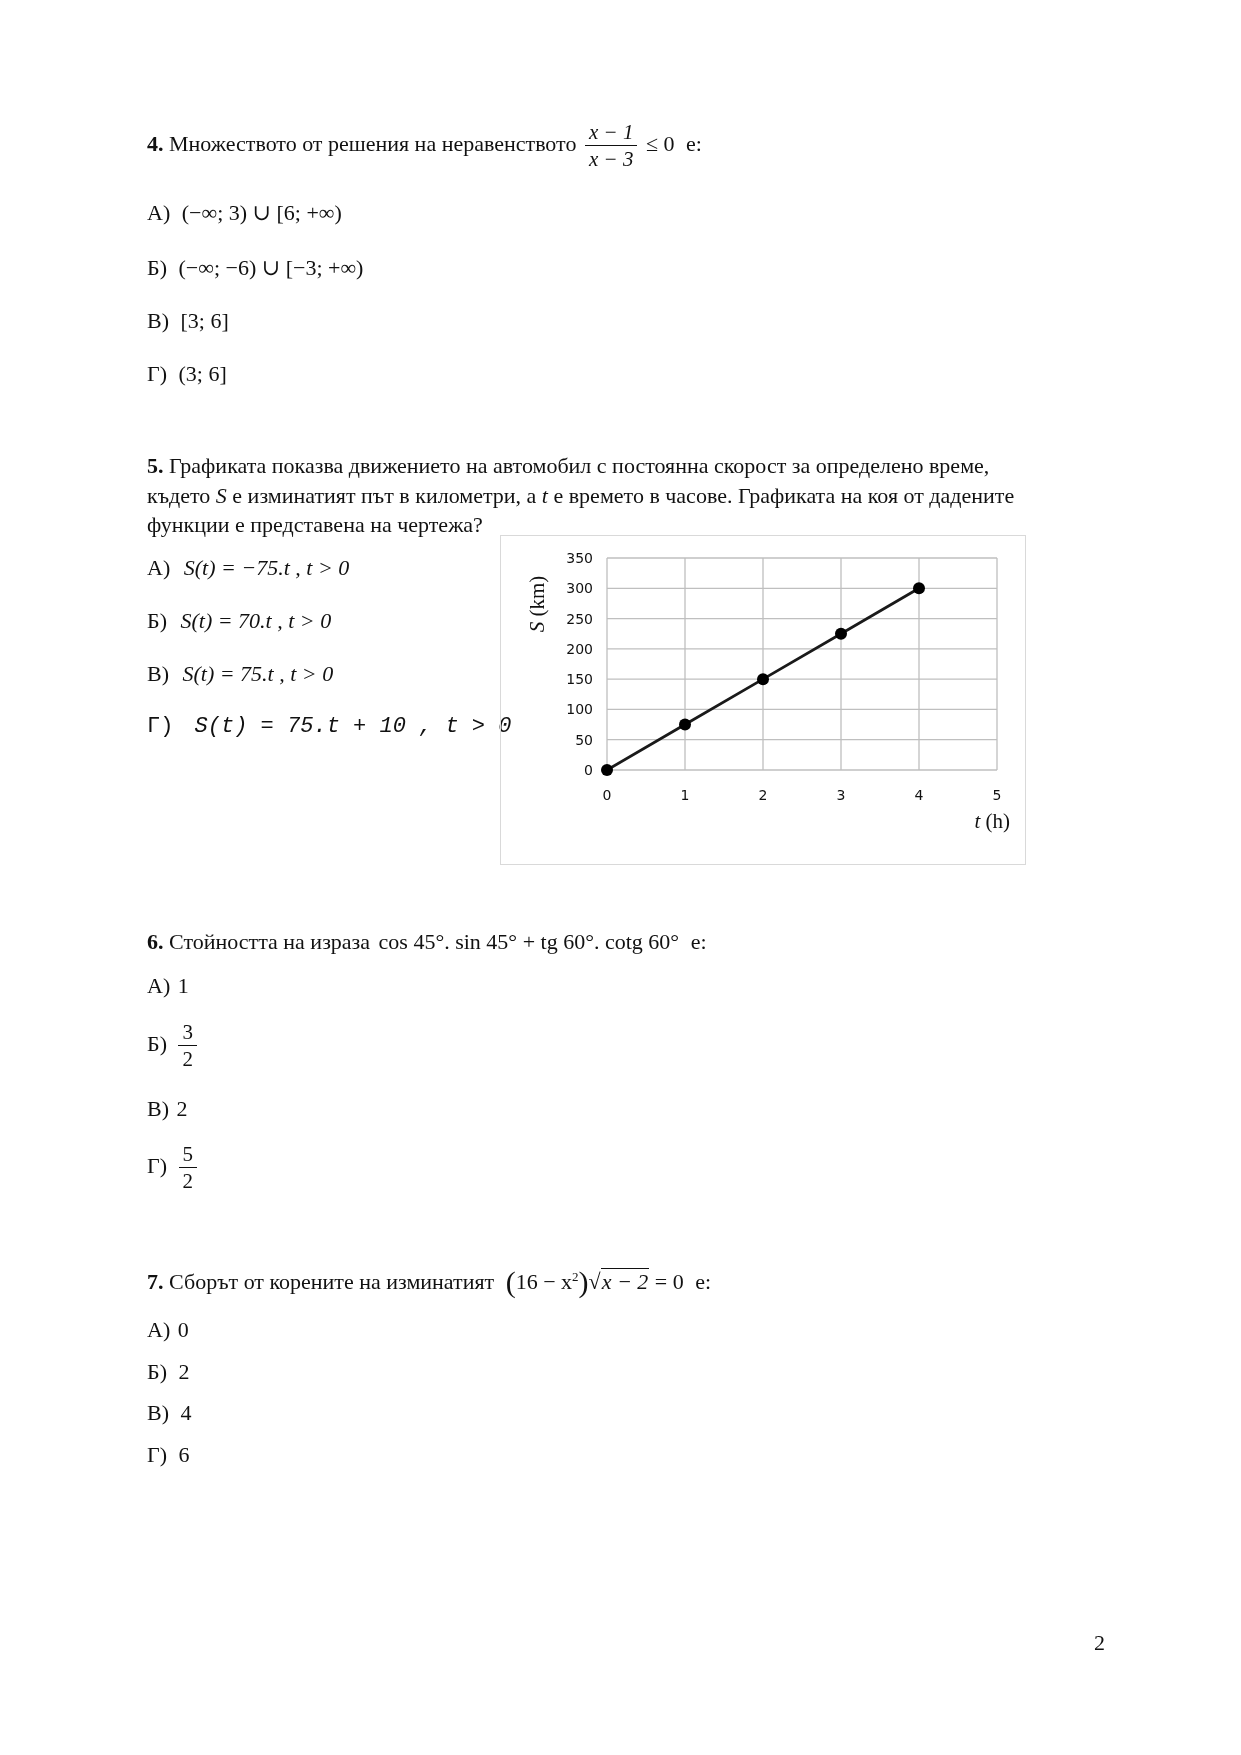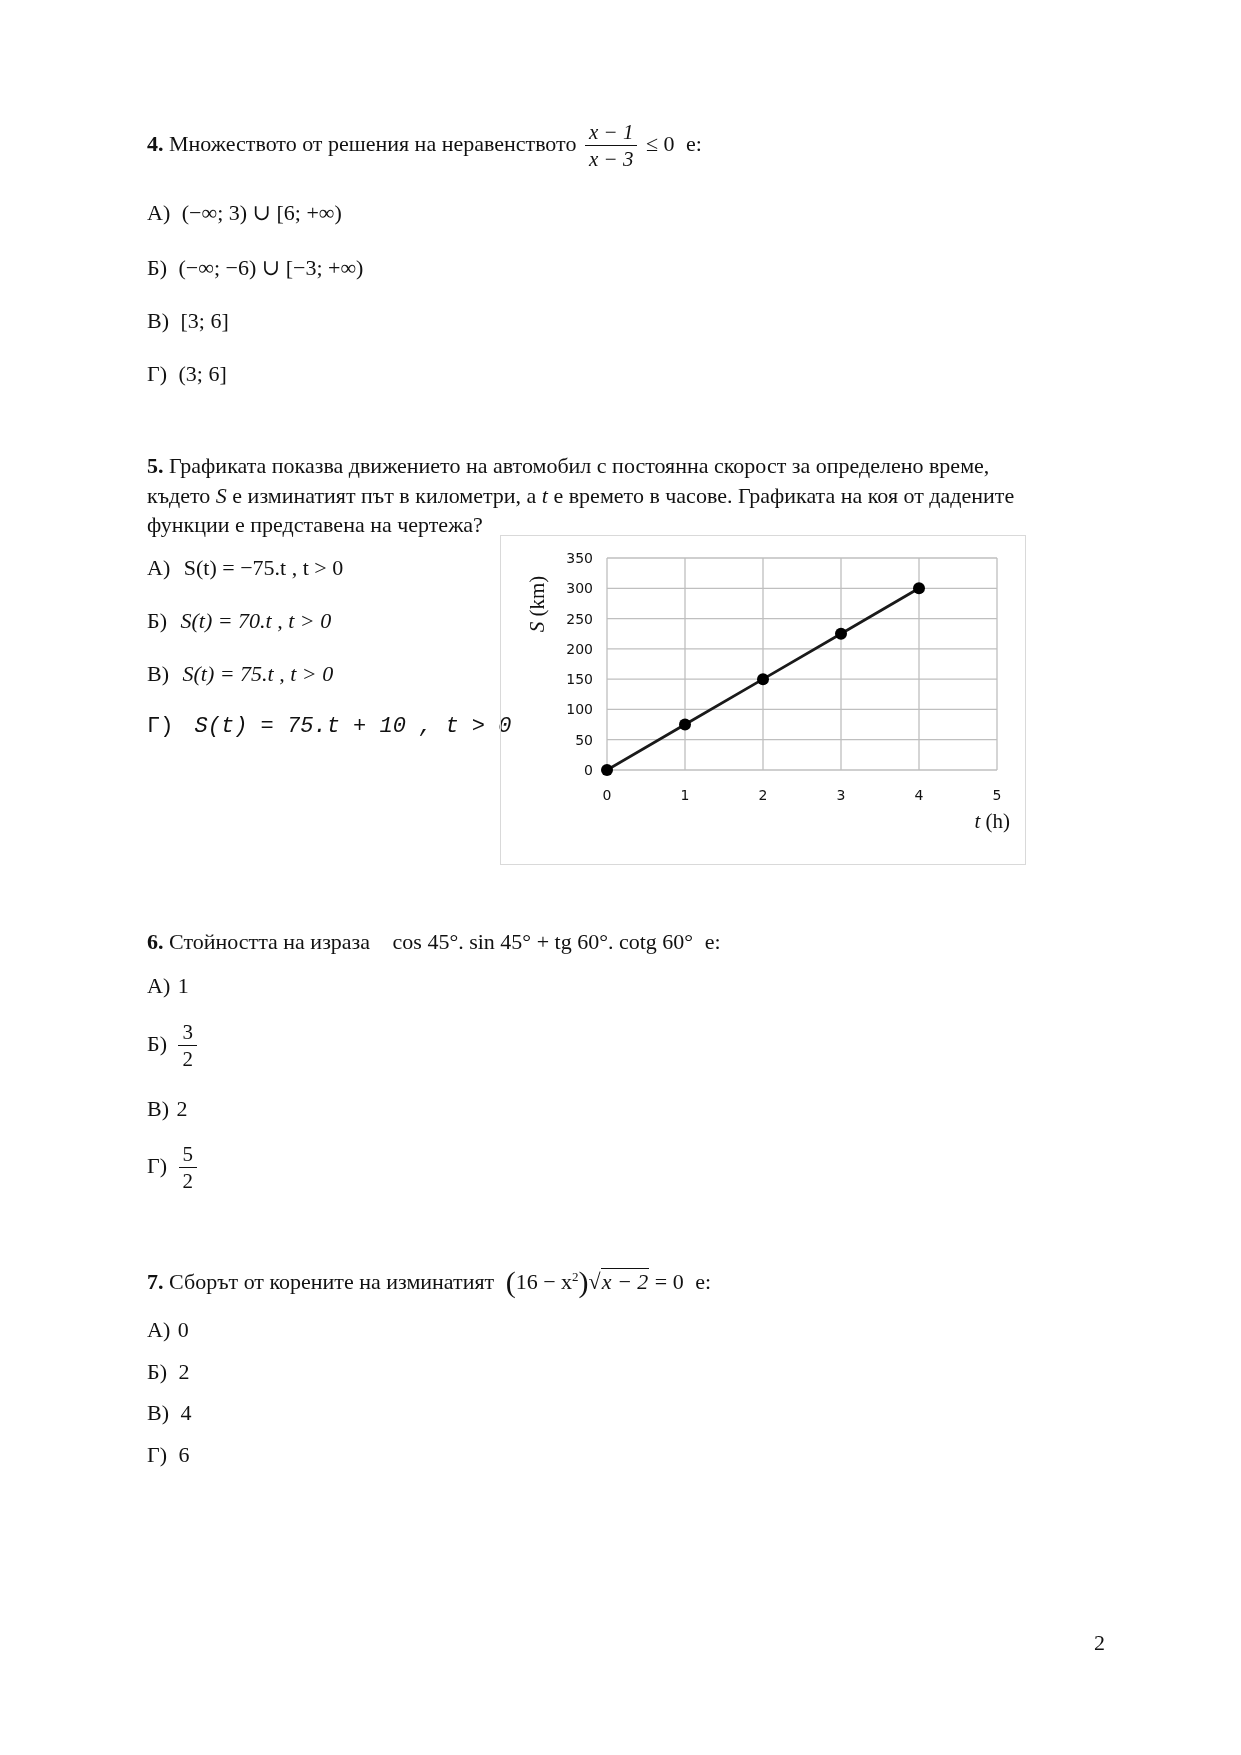--- a/index.html
+++ b/index.html
@@ -59,21 +59,21 @@
   <span>е изминатият път в километри, а</span>
   <i class="m">t</i>
   <span>е времето в часове. Графиката на коя от дадените</span>
 </div>
 <div class="abs qtext" style="left:147px; top:510px;">
   <span>функции е представена на чертежа?</span>
 </div>
 
 <div class="abs opt" style="left:147px; top:555px;">
   <span>А)</span>
-  <span style="margin-left:8px; ">S(t) = −75.t ,  t &gt; 0</span>
+  <span style="margin-left:8px; font-style:italic">S(t) = −75.t ,  t &gt; 0</span>
 </div>
 <div class="abs opt" style="left:147px; top:608px;">
   <span>Б)</span>
   <span style="margin-left:8px; font-style:italic">S(t) = 70.t ,  t &gt; 0</span>
 </div>
 <div class="abs opt" style="left:147px; top:661px;">
   <span>В)</span>
   <span style="margin-left:8px; font-style:italic">S(t) = 75.t ,  t &gt; 0</span>
 </div>
 <div class="abs opt" style="left:147px; top:714px;font-family:Liberation Mono, monospace;">
@@ -118,21 +118,21 @@
       <circle cx="341" cy="98.7142857142857" r="6" fill="#000"></circle>
       <circle cx="419" cy="53.285714285714306" r="6" fill="#000"></circle>
       <text x="0" y="0" font-size="21" fill="#111" font-family="'Liberation Serif', serif" transform="translate(44,69) rotate(-90)" text-anchor="middle"><tspan font-style="italic">S</tspan><tspan> (km)</tspan></text>
       <text x="510" y="293" font-size="21" fill="#111" text-anchor="end" font-family="'Liberation Serif', serif"><tspan font-style="italic">t</tspan><tspan> (h)</tspan></text>
     </svg>
 </div>
 
 <div class="abs qtext" style="left:147px; top:927px;">
   <span class="qnum">6.</span>
   <span>Стойността на израза</span>
-  <span style="margin-left:17px">cos 45°. sin 45° + tg 60°.  cotg 60°</span>
+  <span style="margin-left:3px">cos 45°. sin 45° + tg 60°.  cotg 60°</span>
   <span style="margin-left:6px">е:</span>
 </div>
 
 <div class="abs opt" style="left:147px; top:973px;">
   <span>А)</span>
   <span style="margin-left:2px">1</span>
 </div>
 <div class="abs opt" style="left:147px; top:1020px;">
   <span>Б)</span>
   <span class="frac" style="margin-left:6px">

